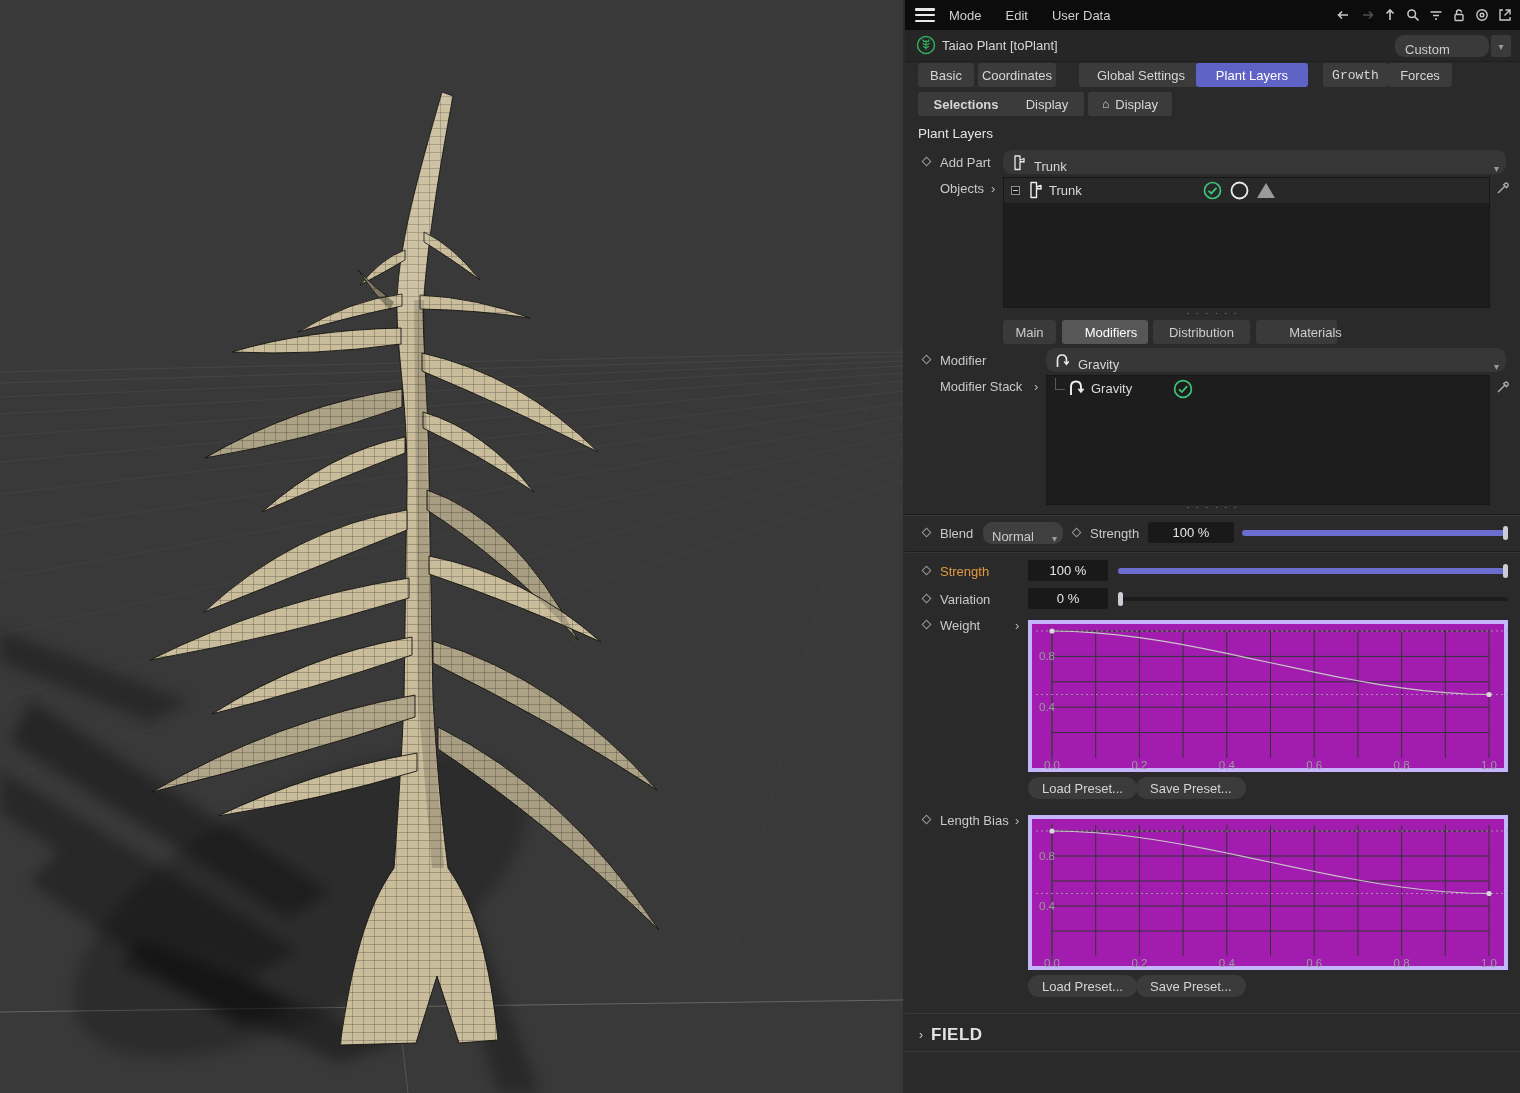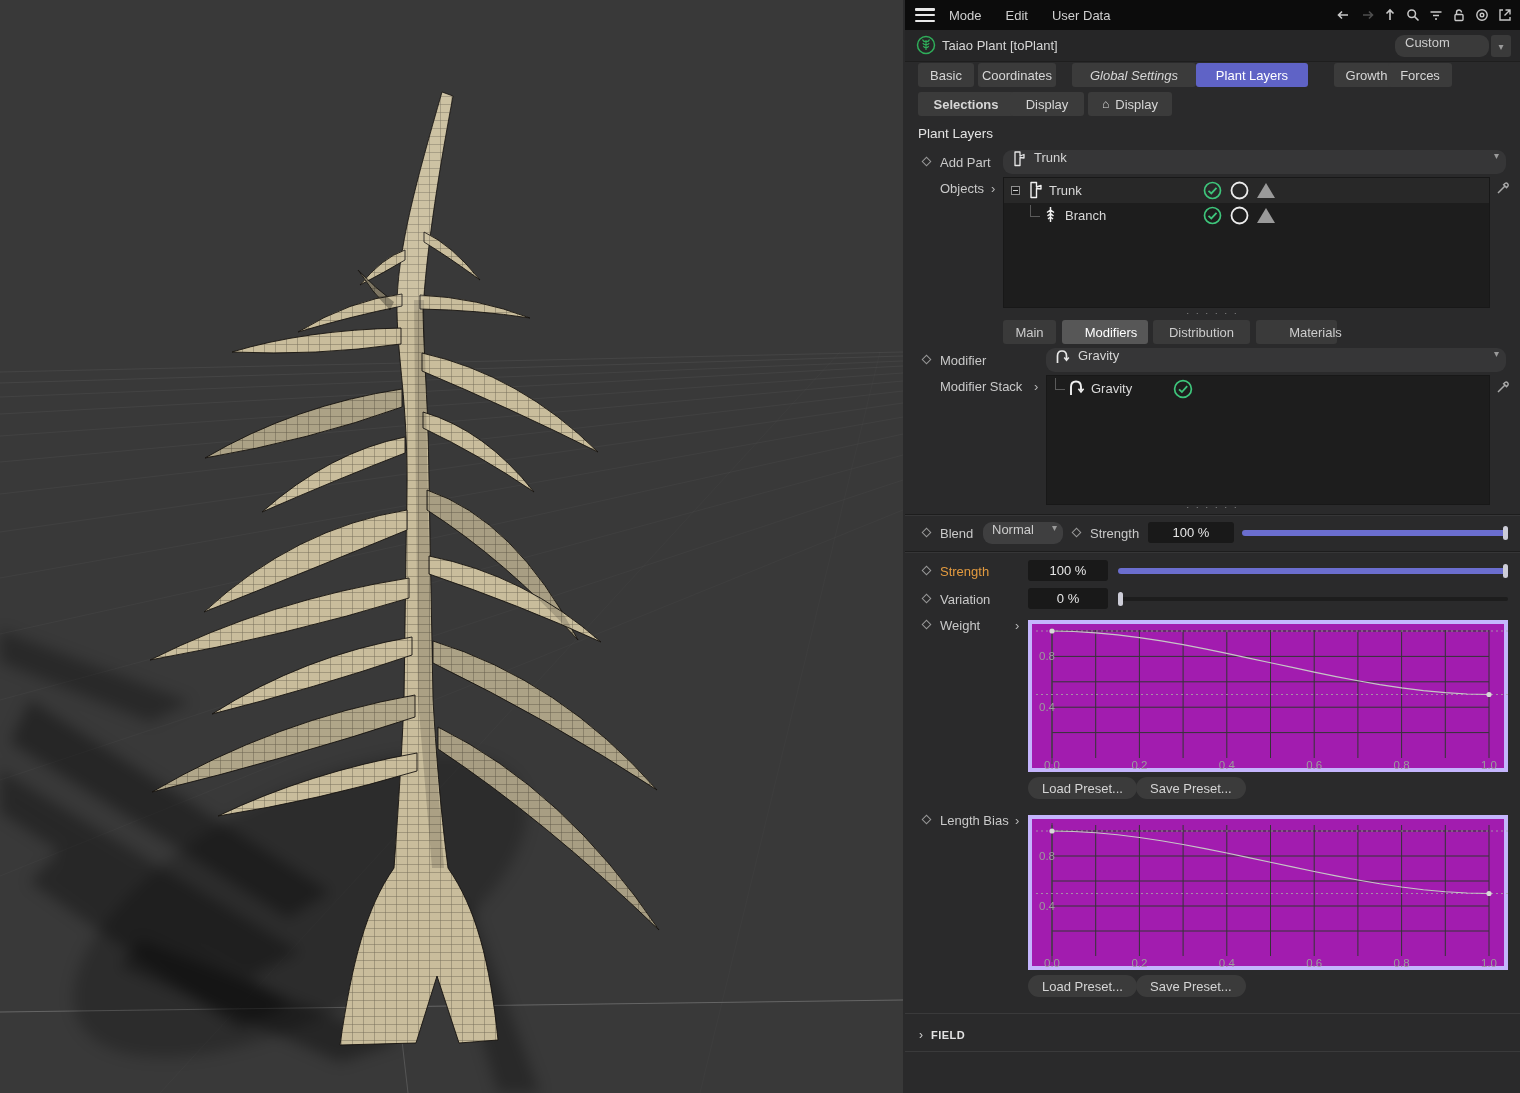--- a/index.html
+++ b/index.html
@@ -19,21 +19,21 @@
   .menu-item { color:#cfcfcf; margin-right:24px; font-size:13px; cursor:default; }
   #hamburger { width:20px; height:14px; margin:0 14px 0 10px; display:flex; flex-direction:column; justify-content:space-between; }
   #hamburger span { display:block; height:2.5px; background:#e8e8e8; border-radius:1px; }
   .nav-icons { position:absolute; right:6px; top:0; height:30px; display:flex; align-items:center; gap:5px; }
   .nicon { width:18px; height:18px; display:flex; align-items:center; justify-content:center; color:#b8b8b8; }
   .nicon.dim { color:#4f4f4f; }
 
   
   #objheader { position:absolute; left:0; top:30px; width:615px; height:32px; background:#262627; border-bottom:1px solid #1e1e1e; }
   #obj-title { position:absolute; left:37px; top:8px; color:#d6d6d6; }
-  .dropdown { background:#3a3a3a; border-radius:9px; color:#cccccc; display:flex; align-items:flex-start; }
+  .dropdown { background:#3a3a3a; border-radius:9px; color:#cccccc; display:flex; align-items:flex-end; }
   #preset-dd { position:absolute; left:490px; top:5px; width:94px; height:22px; padding-left:10px; }
   #preset-arrow { position:absolute; left:586px; top:5px; width:20px; height:22px; background:#3a3a3a; border-radius:3px; display:flex; align-items:center; justify-content:center; color:#9a9a9a; font-size:10px; }
 
   
   .tab { position:absolute; height:24px; background:#3b3b3b; border-radius:3px; color:#d6d6d6; display:flex; align-items:center; justify-content:center; font-size:13px; }
   .tab.active { background:#5f63c6; color:#ffffff; }
 
   .heading { color:#e3e3e3; font-size:13.5px; }
 
   .dia { width:7px; height:7px; border:1px solid #989898; transform:rotate(45deg); display:inline-block; }
@@ -64,21 +64,21 @@
   .slider .track { position:absolute; left:0; right:0; top:5px; height:4px; background:#1d1d1d; border-radius:2px; }
   .slider .fill { position:absolute; left:0; top:4px; height:6px; background:#6b6ecf; border-radius:3px; width:0; }
   .slider .handle { position:absolute; top:0; width:5px; height:14px; background:#cdcdd8; border-radius:2.5px; }
 
   .graphbox { position:absolute; background:#a21caf; border:4px solid #c4b5fd; }
 
   .pbutton { position:absolute; height:22px; background:#3b3b3b; border-radius:11px; color:#d4d4d4; display:flex; align-items:center; justify-content:center; font-size:13px; padding:0 14px; }
 
   #field-header { position:absolute; left:0; top:1020px; width:615px; height:30px; display:flex; align-items:center; }
   #field-header .chevf { color:#cfcfcf; margin-left:14px; margin-right:8px; font-size:12px; }
-  #field-header .ftxt { font-weight:bold; color:#e3e3e3; font-size:11px; letter-spacing:0.5px; }
+  #field-header .ftxt { font-weight:bold; color:#e3e3e3; font-size:17px; letter-spacing:0.5px; }
   .fline { position:absolute; left:0; width:615px; height:1px; background:#3a3a3b; }
 </style>
 </head>
 <body>
 
 <div id="app">
 
   <div id="viewport">
     <svg width="903" height="1093">
       <defs>
@@ -233,23 +233,23 @@
       <div class="dropdown" id="preset-dd">
           <span>Custom</span>
         </div>
       <div id="preset-arrow">
           <span>▾</span>
         </div>
     </div>
 
     <div class="tab" style="left:13px; top:63px; width:56px;">Basic</div>
     <div class="tab" style="left:73px; top:63px; width:78px;">Coordinates</div>
-    <div class="tab" style="left:167px; top:63px; width:124px;font-style:italic;">Global Settings</div>
+    <div class="tab" style="left:174px; top:63px; width:124px;">Global Settings</div>
     <div class="tab active" style="left:291px; top:63px; width:112px;">Plant Layers</div>
-    <div class="tab" style="left:429px; top:63px; width:65px;">Growth</div>
+    <div class="tab" style="left:418px; top:63px; width:65px;font-family:Liberation Mono, monospace;">Growth</div>
     <div class="tab" style="left:483px; top:63px; width:64px;">Forces</div>
     <div class="tab" style="left:13px; top:92px; width:96px;font-weight:bold;">Selections</div>
     <div class="tab" style="left:105px; top:92px; width:74px;">Display</div>
     <div class="tab" style="left:183px; top:92px; width:84px; gap:6px;">
       <span style="font-size:12px;">⌂</span>
       <span>Display</span>
     </div>
 
     <div class="abs heading" style="left:13px; top:126px;">Plant Layers</div>
 
@@ -265,37 +265,20 @@
 
     <span class="abs plabel" style="left:35px; top:181px;">Objects</span>
     <span class="abs chev" style="left:86px; top:181px;">›</span>
     <div class="listbox" style="left:98px; top:177px; width:487px; height:131px;">
       <div class="lrow hl">
         <span class="expbox" style="margin-left:7px;"></span>
         <span style="margin-left:7px;"><svg width="16" height="19">
               <path d="M4 2.5 h5.5 v4.5 l4.5 -1.5 v3.5 l-4.5 -0.5 v9 h-5.5 z" fill="none" stroke="#f0f0f0" stroke-width="1.4" stroke-linejoin="round"></path>
             </svg></span>
         <span class="rowlabel">Trunk</span>
-        <span class="status" style="left:199px;">
-          <svg width="19" height="19">
-              <circle cx="9.5" cy="9.5" r="8" stroke="#3ec57b" stroke-width="1.7" fill="none"></circle>
-              <path d="M5.5 9.8 L8.3 12.4 L13.5 6.8" stroke="#3ec57b" stroke-width="1.8" fill="none"></path>
-            </svg>
-          <svg width="19" height="19">
-              <circle cx="9.5" cy="9.5" r="8" stroke="#ececec" stroke-width="1.8" fill="none"></circle>
-            </svg>
-          <span class="tri"></span>
-        </span>
-      </div>
-      <div class="lrow">
-        <span class="elbow" style="margin-left:26px;"></span>
-        <span style="margin-left:2px;"><svg width="17" height="19">
-              <path d="M8.5 2 V17 M8.5 5 L5 7.5 M8.5 5 L12 7.5 M8.5 8.5 L5.5 11 M8.5 8.5 L11.5 11 M8.5 12 L6 14 M8.5 12 L11 14" stroke="#f0f0f0" stroke-width="1.5" fill="none"></path>
-            </svg></span>
-        <span class="rowlabel olabel">Branch</span>
         <span class="status" style="left:199px;">
           <svg width="19" height="19">
               <circle cx="9.5" cy="9.5" r="8" stroke="#3ec57b" stroke-width="1.7" fill="none"></circle>
               <path d="M5.5 9.8 L8.3 12.4 L13.5 6.8" stroke="#3ec57b" stroke-width="1.8" fill="none"></path>
             </svg>
           <svg width="19" height="19">
               <circle cx="9.5" cy="9.5" r="8" stroke="#ececec" stroke-width="1.8" fill="none"></circle>
             </svg>
           <span class="tri"></span>
         </span>

